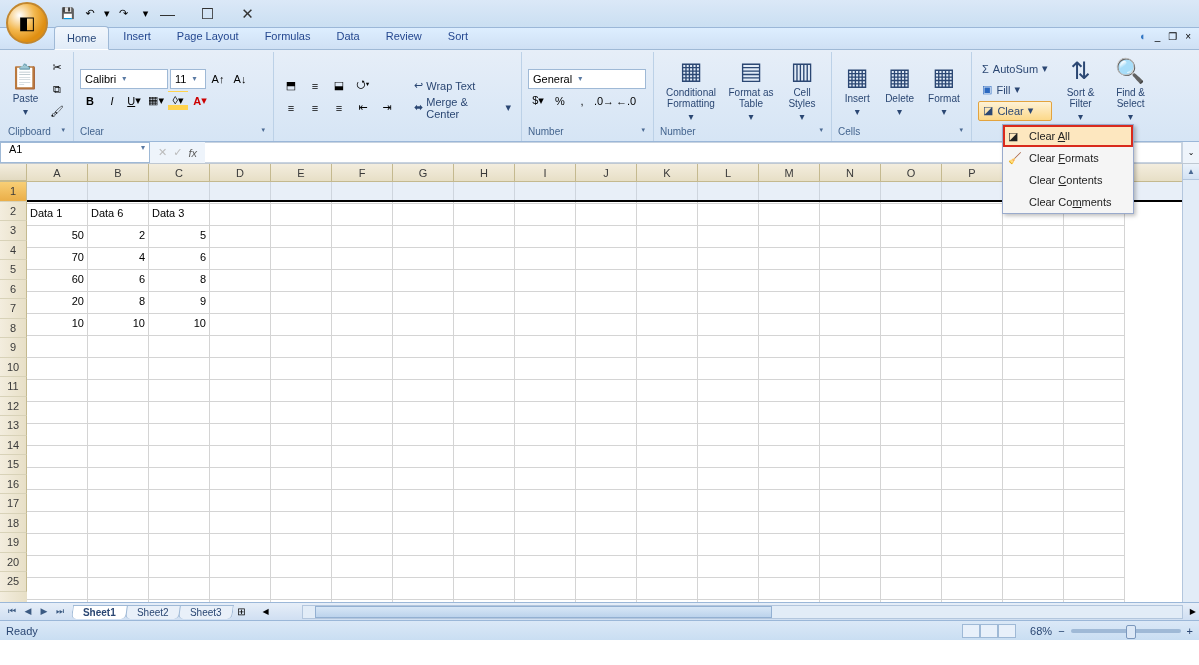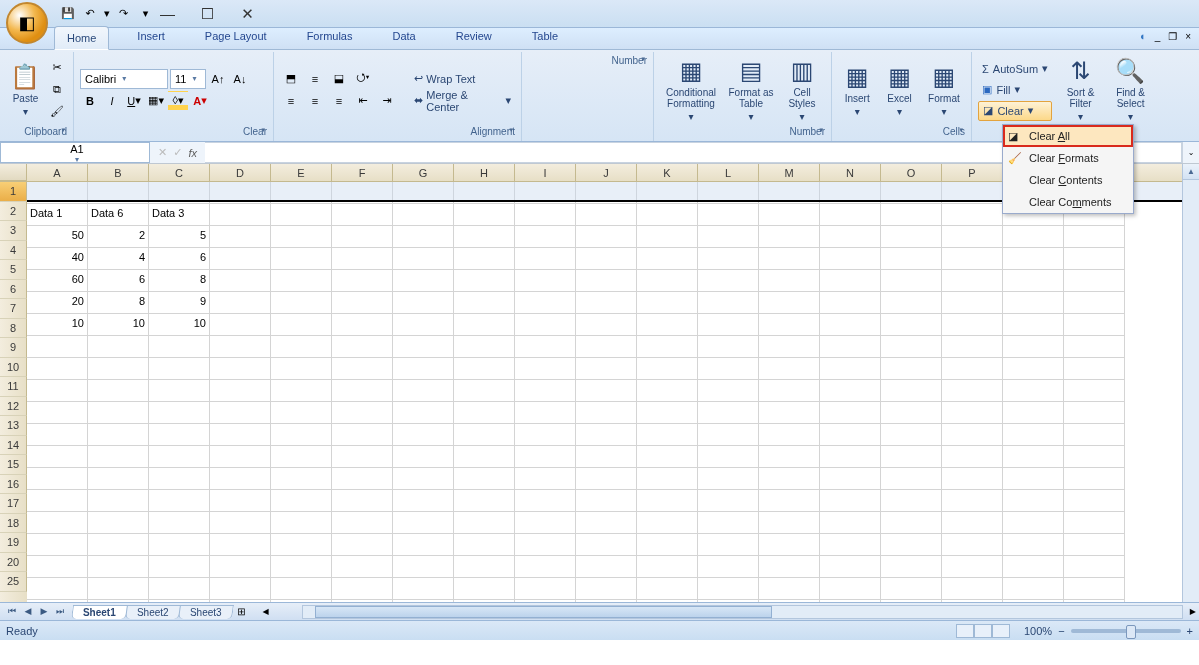--- a/index.html
+++ b/index.html
@@ -9,29 +9,29 @@
 .titlebar { height: 28px; background: linear-gradient(#dbe8f7,#cadff2); display: flex; align-items: center; padding: 0 4px; border-bottom: 1px solid #9bb7d8; }
 .office-btn { width: 42px; height: 42px; border-radius: 50%; background: radial-gradient(circle at 30% 30%, #fff,#f3b84f 40%,#df8f12 70%); border: 2px solid #c2872f; position: absolute; top: 2px; left: 6px; z-index: 20; display: flex; align-items: center; justify-content: center; font-size: 18px; }
 .qat { margin-left: 56px; display: flex; gap: 6px; align-items: center; }
 .qat .icon { width: 16px; height: 16px; display: inline-flex; align-items: center; justify-content: center; }
 .title-text { flex: 1; text-align: center; color: #3b5a82; font-size: 12px; }
 .win-controls { display: flex; gap: 12px; margin-right: 6px; }
 .win-controls span { width: 28px; text-align: center; font-size: 15px; color: #333; }
 
 
 .tabs { height: 22px; background: linear-gradient(#def,#cfe0f4); display: flex; align-items: flex-end; padding-left: 54px; border-bottom: 1px solid #9fb9d6; position: relative; }
-.tab { padding: 5px 12px; font-size: 11px; color: #24478f; border-radius: 4px 4px 0 0; margin-right: 16px; }
+.tab { padding: 5px 12px; font-size: 11px; color: #24478f; border-radius: 4px 4px 0 0; margin-right: 2px; }
 .tab.active { background: #fff; border: 1px solid #9fb9d6; border-bottom: 1px solid #fff; position: relative; top: 1px; background: linear-gradient(#f2f7fc,#e1ecf8); color: #2b4a7b; }
 .tabs-right { position: absolute; right: 8px; top: 2px; display: flex; gap: 8px; align-items: center; }
 
 
 .ribbon { height: 92px; background: linear-gradient(#e6eef8,#d6e5f5); border-bottom: 1px solid #9bb7d8; display: flex; padding: 2px 2px 0 2px; }
 .group { border-right: 1px solid #bcd1e7; display: flex; flex-direction: column; justify-content: space-between; padding: 2px 6px 2px 6px; }
 .group-body { flex: 1; display: flex; align-items: center; gap: 4px; }
-.group-label { text-align: right; font-size: 10px; color: #43648e; padding: 1px 0 2px; position: relative; }
+.group-label { text-align: left; font-size: 10px; color: #43648e; padding: 1px 0 2px; position: relative; }
 .group-label::after { content: "▾"; position: absolute; right: 2px; font-size: 7px; color: #4b6a93; }
 
 .big-btn { display: flex; flex-direction: column; align-items: center; justify-content: center; width: 48px; height: 66px; font-size: 10px; color: #2b4773; text-align: center; gap: 2px; }
 .big-btn .icon { font-size: 24px; }
 
 .font-combo, .size-combo { background: #fff; border: 1px solid #9fb9d6; height: 20px; display: inline-flex; align-items: center; padding: 0 4px; font-size: 11px; }
 .font-combo::after, .size-combo::after { content: "▾"; font-size: 8px; margin-left: 6px; color: #5a7aa3; }
 .font-combo { width: 88px; }
 .size-combo { width: 36px; }
 
@@ -48,21 +48,21 @@
 .editing-item.active { background: linear-gradient(#fef2d6,#fcd889); border: 1px solid #e3a33e; border-radius: 2px; }
 
 
 .clear-menu { position: absolute; top: 124px; left: 1002px; width: 132px; background: #f5f5f5; border: 1px solid #99aacc; box-shadow: 2px 2px 4px rgba(0,0,0,.25); z-index: 50; }
 .clear-menu-item { display: flex; align-items: center; height: 22px; font-size: 11px; padding-left: 26px; position: relative; color: #222; }
 .clear-menu-item .micon { position: absolute; left: 5px; font-size: 11px; }
 .clear-menu-item.highlighted { outline: 2px solid #d92a1c; outline-offset: -2px; background: #fde7bf; }
 
 
 .formula-bar { height: 22px; display: flex; align-items: stretch; border-bottom: 1px solid #bfc8d2; background: #eef4fb; }
-.name-box { width: 150px; border: 1px solid #9fb9d6; background: #fff; display: flex; align-items: center; justify-content: space-between; padding: 0 4px 0 8px; font-size: 11px; flex-direction: column; }
+.name-box { width: 150px; border: 1px solid #9fb9d6; background: #fff; display: flex; justify-content: space-between; padding: 0 4px 0 8px; font-size: 11px; }
 .fx { display: flex; align-items: center; gap: 6px; padding: 0 8px; color: #5e5e5e; }
 .formula-input { flex: 1; background: #fff; border: 1px solid #c8d3e0; border-left: none; }
 
 
 .grid-area { position: relative; height: 438px; overflow: hidden; background: #fff; }
 .col-headers { display: flex; height: 18px; background: linear-gradient(#f3edde,#e7dfc6); border-bottom: 1px solid #c4b98f; }
 .corner { width: 27px; border-right: 1px solid #c4b98f; border-bottom: 1px solid #c4b98f; background: linear-gradient(#f3edde,#e2dac1); }
 .col-h { width: 61px; border-right: 1px solid #c4b98f; text-align: center; font-size: 11px; color: #3a3a3a; line-height: 18px; }
 
 .grid-rows { display: flex; }
@@ -121,21 +121,21 @@
 
 <div class="tabs">
 
   <div id="tabs-holder" style="display:flex;">
       <div class="tab active">Home</div>
       <div class="tab">Insert</div>
       <div class="tab">Page Layout</div>
       <div class="tab">Formulas</div>
       <div class="tab">Data</div>
       <div class="tab">Review</div>
-      <div class="tab">Table</div>
+      <div class="tab">Sort</div>
     </div>
   <div class="tabs-right">
     <span style="color:#3478c4;">◐</span>
     <span style="font-size:10px;">_</span>
     <span style="font-size:10px;">❐</span>
     <span style="font-size:10px;">×</span>
   </div>
 </div>
 
 <div class="ribbon">
@@ -199,40 +199,53 @@
         </div>
       </div>
       <div class="row3" style="margin-left:8px;">
         <div class="lbl-btn">
             <span>↩</span>
             <span>Wrap Text</span>
           </div>
         <div class="lbl-btn"><span>⬌</span><span>Merge &amp; Center</span> ▾</div>
       </div>
     </div>
-    <div class="group-label">Alignment</div>
   </div>
 
   <div class="group" style="width:132px;">
+    <div class="group-body">
+      <div class="row3" style="width:100%;">
+        <div class="row">
+            <div class="font-combo" style="width:118px;">General</div>
+          </div>
+        <div class="row">
+          <span class="tiny-btn">$▾</span>
+          <span class="tiny-btn">%</span>
+          <span class="tiny-btn">,</span>
+          <span class="tiny-btn">.0→</span>
+          <span class="tiny-btn">←.0</span>
+        </div>
+      </div>
+    </div>
     <div class="group-label">Number</div>
   </div>
 
   <div class="group" style="width:178px;">
     <div class="group-body">
       <div class="big-btn" style="width:62px;"><span class="icon">▦</span><span>Conditional Formatting</span>▾</div>
       <div class="big-btn" style="width:50px;"><span class="icon">▤</span><span>Format as Table</span>▾</div>
       <div class="big-btn" style="width:44px;"><span class="icon">▥</span><span>Cell Styles</span>▾</div>
     </div>
     <div class="group-label">Number</div>
   </div>
 
   <div class="group" style="width:140px;">
     <div class="group-body">
       <div class="big-btn" style="width:40px;"><span class="icon">▦</span><span>Insert</span>▾</div>
-      <div class="big-btn" style="width:40px;"><span class="icon">▦</span><span>Excel</span>▾</div>
+      <div class="big-btn" style="width:40px;"><span class="icon">▦</span><span>Delete</span>▾</div>
       <div class="big-btn" style="width:44px;"><span class="icon">▦</span><span>Format</span>▾</div>
     </div>
     <div class="group-label">Cells</div>
   </div>
 
   <div class="group" style="flex:1; border-right:none;">
     <div class="group-body" style="gap:8px;">
       <div class="editing-stack">
         <div class="editing-item"><span>Σ</span><span>AutoSum</span> ▾</div>
         <div class="editing-item"><span style="color:#2b68c0;">▣</span><span>Fill</span> ▾</div>
@@ -378,21 +391,21 @@
           <div class="cell"></div>
           <div class="cell"></div>
           <div class="cell"></div>
           <div class="cell"></div>
           <div class="cell"></div>
           <div class="cell"></div>
           <div class="cell"></div>
           <div class="cell"></div>
         </div>
         <div class="cell-row">
-          <div class="cell num">40</div>
+          <div class="cell num">70</div>
           <div class="cell num">4</div>
           <div class="cell num">6</div>
           <div class="cell"></div>
           <div class="cell"></div>
           <div class="cell"></div>
           <div class="cell"></div>
           <div class="cell"></div>
           <div class="cell"></div>
           <div class="cell"></div>
           <div class="cell"></div>
@@ -775,18 +788,18 @@
 </div>
 
 <div class="status-bar">
   <span>Ready</span>
   <div class="zoom">
     <div class="views">
       <span></span>
       <span></span>
       <span></span>
     </div>
-    <span>100%</span>
+    <span>68%</span>
     <span>−</span>
     <div class="slider"></div>
     <span>+</span>
   </div>
 </div>
 
 </body></html>

